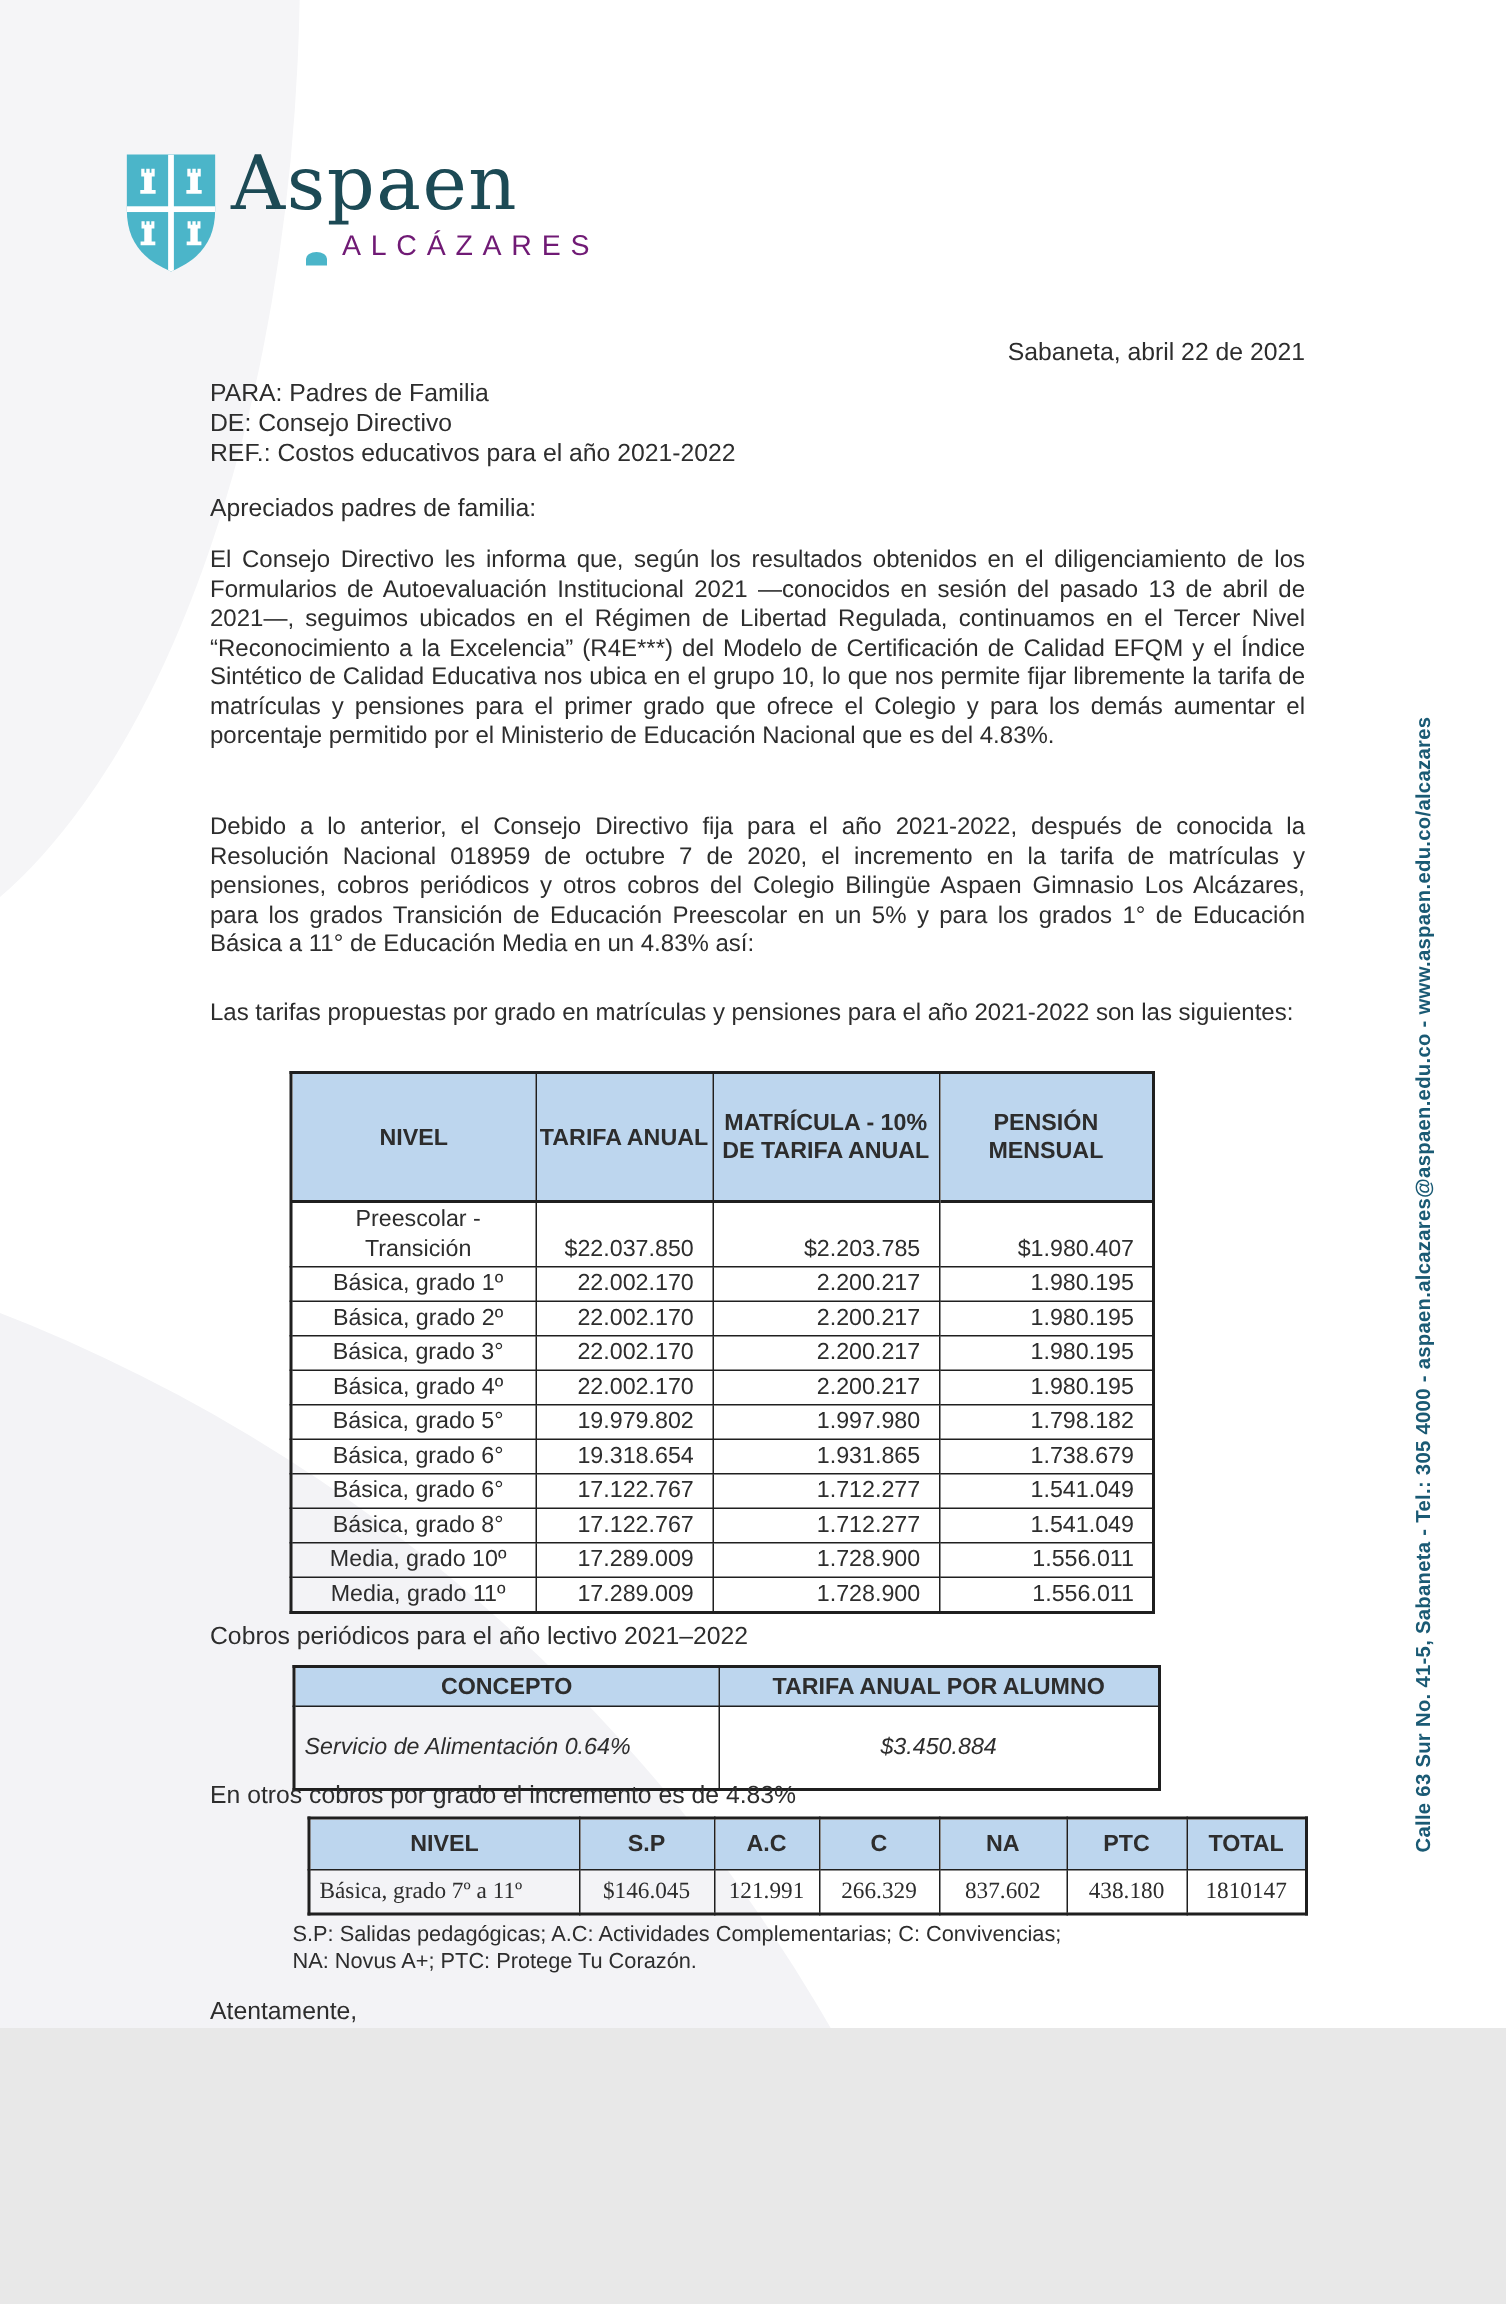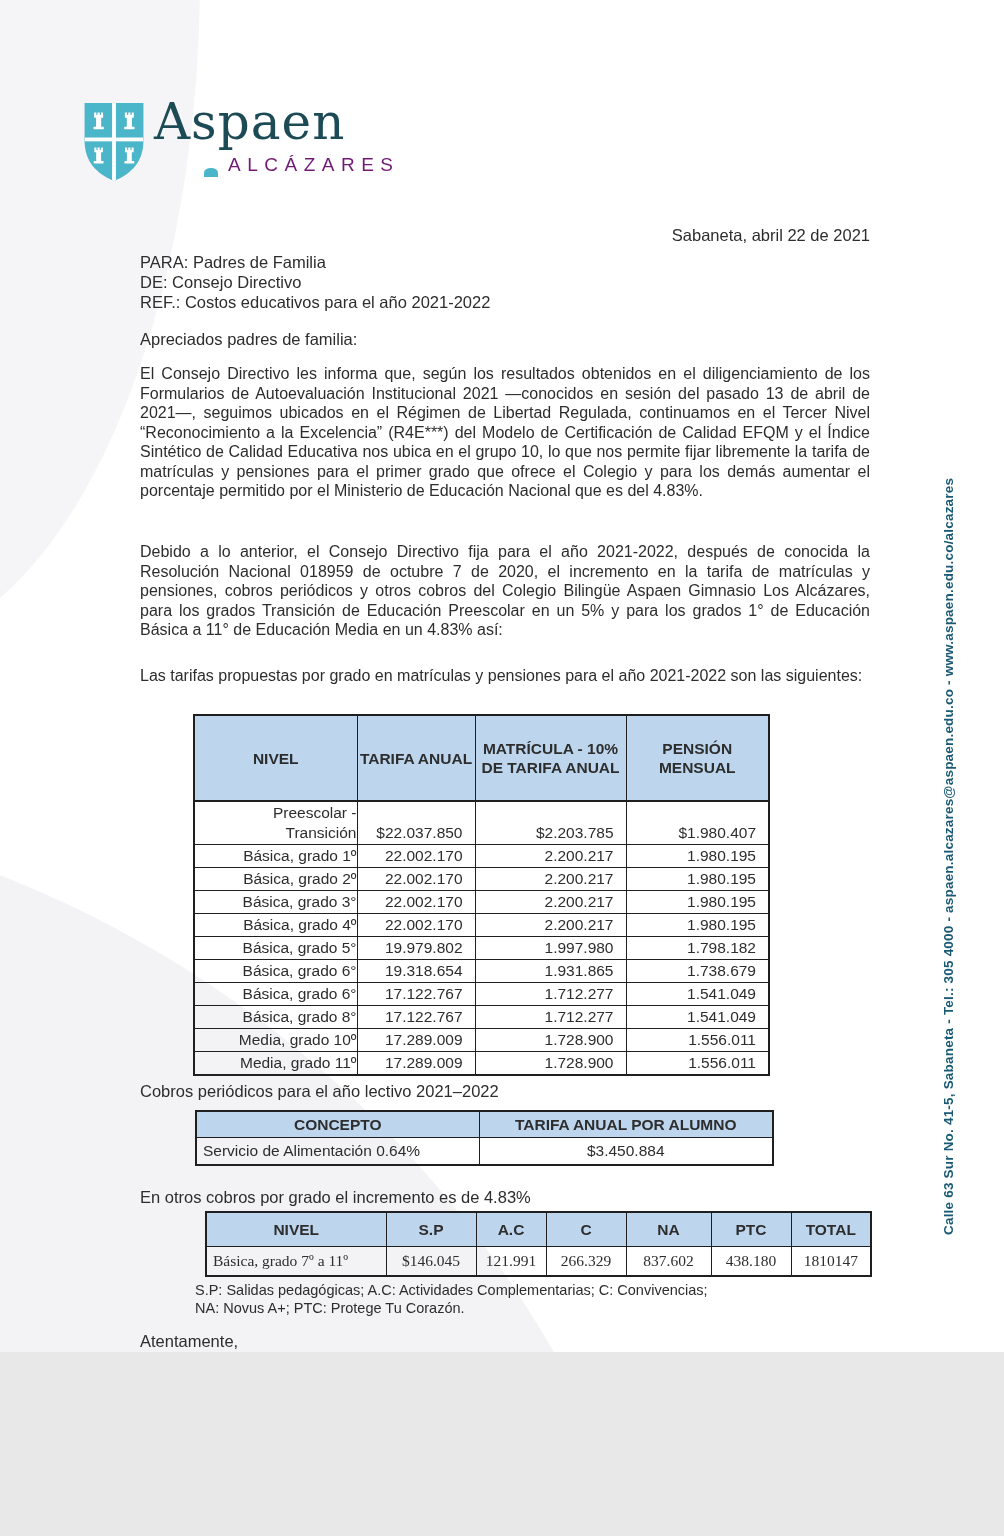--- a/index.html
+++ b/index.html
@@ -55,25 +55,25 @@
   table{border-collapse:collapse;table-layout:fixed;}
   table, .dtable{border:2px solid #1f1f1f;}
   th,td{border:1px solid #1f1f1f;overflow:hidden;}
   thead th{
     background:#bdd6ee;font-weight:600;text-align:center;
     font-size:15.5px;line-height:19px;padding:2px 2px;
   }
   .t1{left:193px;top:714px;width:575px;}
   .t1 thead th{border-bottom:2px solid #1f1f1f;height:80px;vertical-align:middle;}
   .t1 td{font-size:15.5px;line-height:20px;padding:1px 0;vertical-align:bottom;}
-  .t1 td:first-child{text-align:right;padding-left:6px;}
+  .t1 td:first-child{text-align:center;padding-left:6px;}
   .t1 td:not(:first-child){text-align:right;padding-right:12px;}
   .t2{left:195px;top:1110px;width:577px;}
   .t2 thead th{padding:3px 2px;}
-  .t2 td{font-size:15.5px;line-height:20px;padding:3px 0;}
+  .t2 td{font-size:15.5px;line-height:20px;padding:17px 0;font-style:italic;}
   .t2 td:first-child{text-align:left;padding-left:6px;}
   .t2 td:last-child{text-align:center;}
   .t3{left:205px;top:1211px;width:665px;}
   .t3 thead th{padding:7px 2px;}
   .t3 td{font-size:15.5px;line-height:20px;padding:4px 0;text-align:center;font-family:Liberation Serif, serif;}
   .t3 td:first-child{text-align:left;padding-left:6px;}
 
   .section-title{left:140px;top:1082px;width:730px;font-size:16.5px;}
   .otros-title{top:1188px;}
   .footnote{left:195px;top:1282px;width:680px;font-size:14.5px;line-height:17.5px;}

